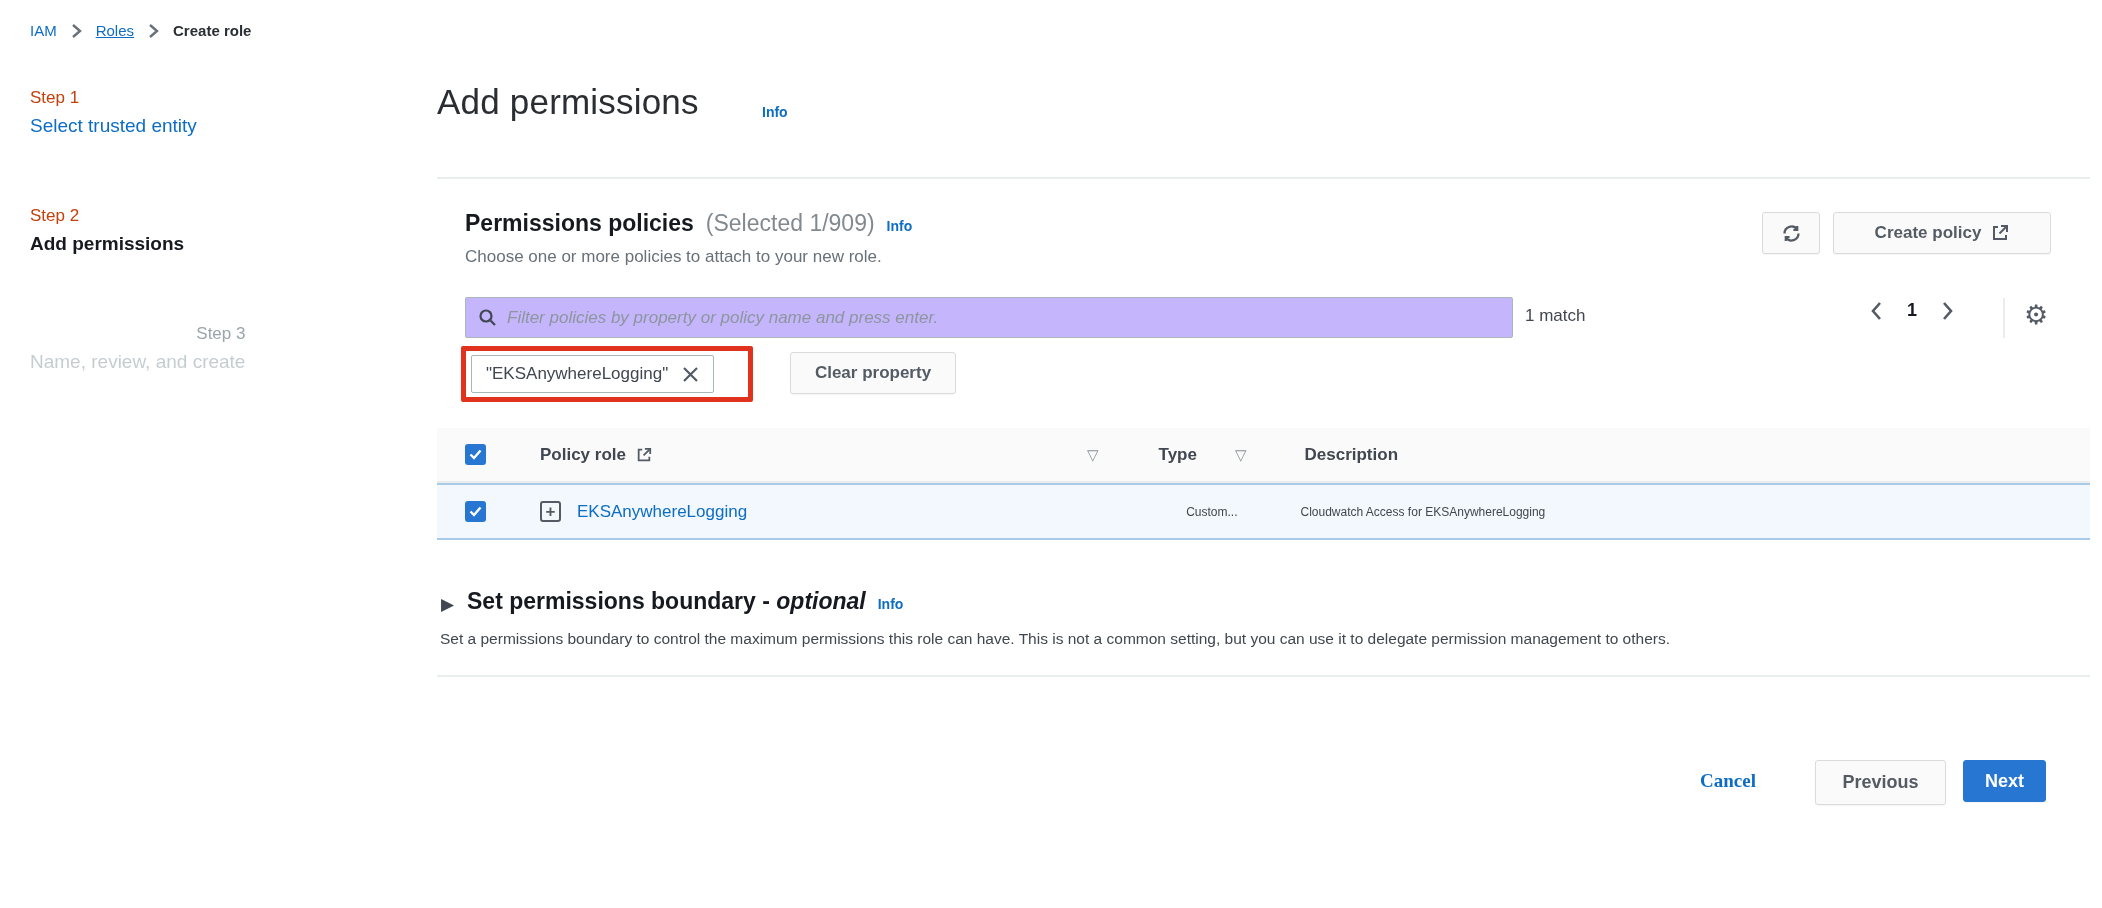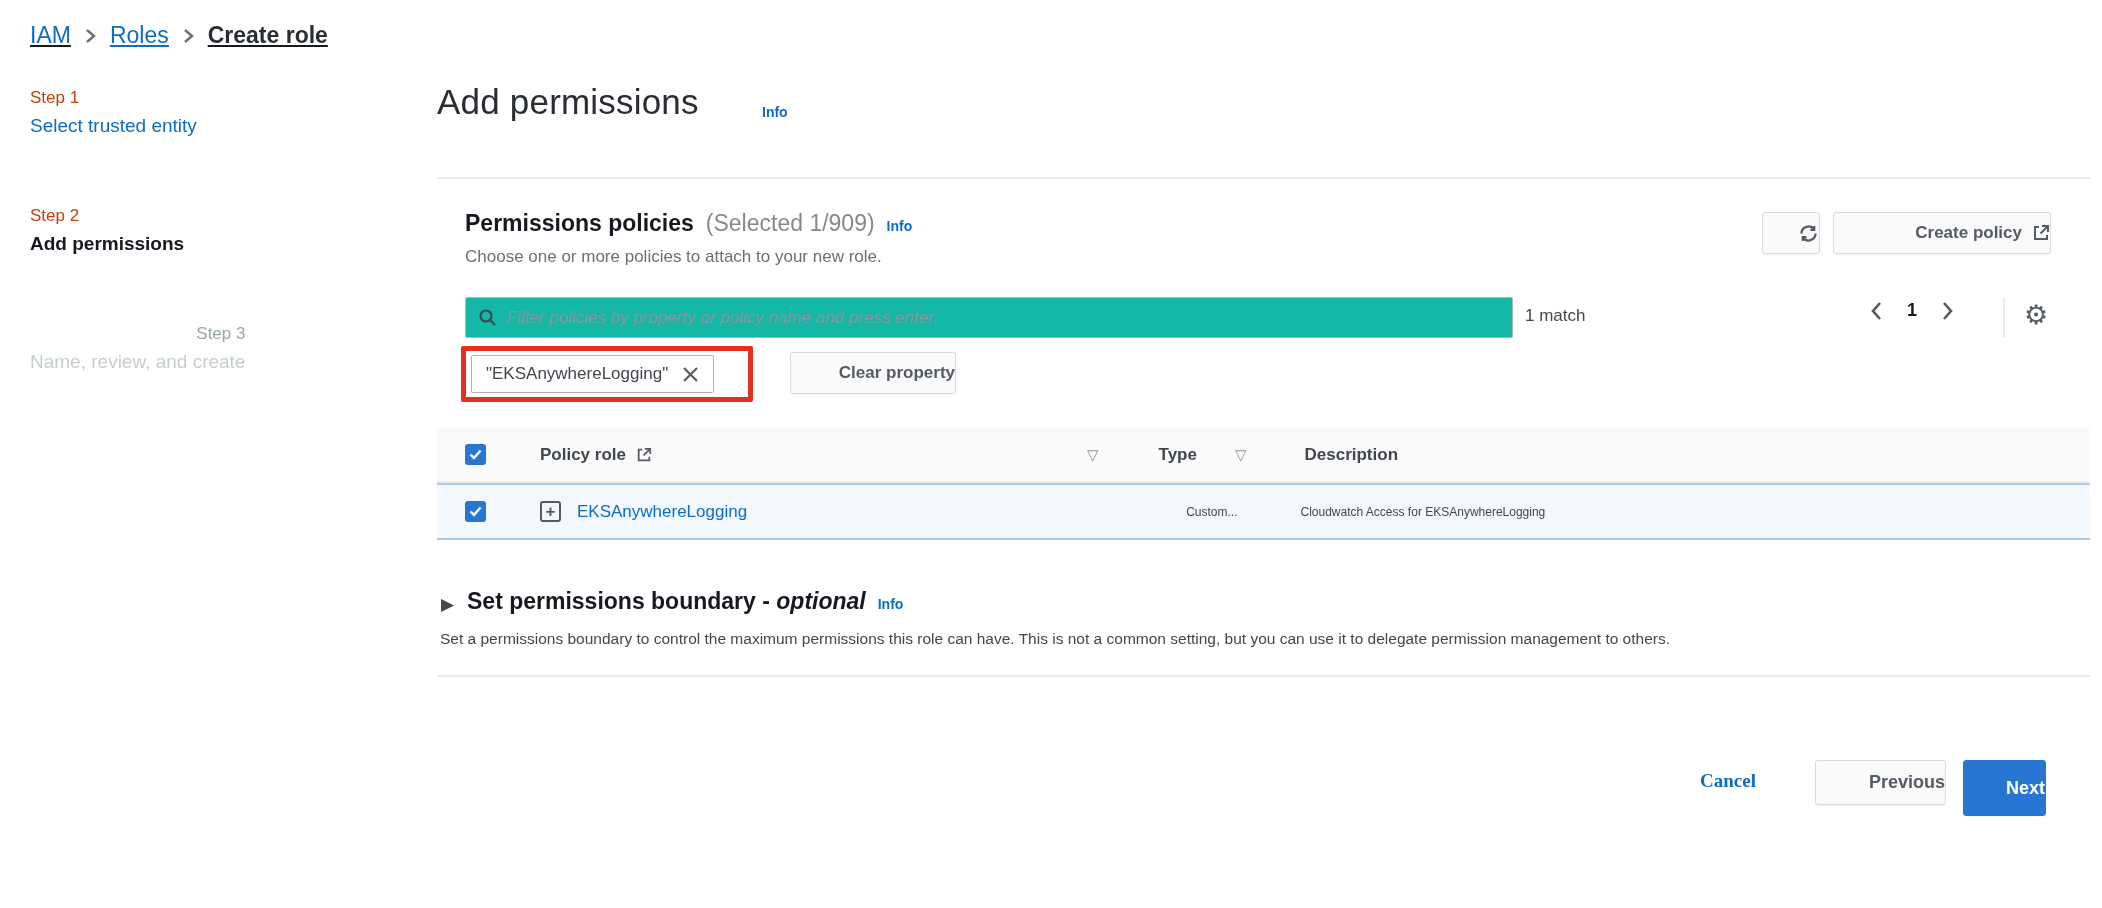--- a/index.html
+++ b/index.html
@@ -8,21 +8,21 @@
     position: relative;
     width: 2102px; height: 908px;
     background: #ffffff;
     font-family: "Liberation Sans", sans-serif;
     color: #16191f;
     overflow: hidden;
   }
   .abs { position: absolute; }
 
   
-  .breadcrumb { top: 22px; left: 30px; display: flex; gap: 14px; font-size: 23px; text-decoration: underline; }
+  .breadcrumb { top: 22px; left: 30px; display: flex; gap: 14px; font-size: 15px; }
   .crumb-link { color: #0d6dc5; text-decoration: none; cursor: pointer; }
   .crumb-link.underlined { text-decoration: underline; }
   .crumb-current { color: #2a2e33; font-weight: bold; }
   .crumb-chev { color: #687078; display:flex; align-items:center; }
 
   
   .step-num { color: #c2410c; font-size: 17px; }
   .step-label-link { color: #0d6dc5; font-size: 19px; cursor: pointer; }
   .step-label-current { color: #16191f; font-size: 19px; font-weight: bold; }
   .step-label-disabled { color: #c6cdd1; font-size: 19px; }
@@ -34,35 +34,35 @@
 
   .divider { background: #eaeded; height: 2px; }
 
   
   .panel-title { font-size: 23px; font-weight: bold; color: #16191f; }
   .panel-count { font-size: 23px; font-weight: 400; color: #828a90; }
   .panel-subtitle { font-size: 17px; color: #687078; }
 
   
   .btn {
-    display: inline-flex; align-items: center; justify-content: flex-end; gap: 10px;
+    display: inline-flex; align-items: center; justify-content: center; gap: 10px;
     background: #fafafa; border: 1px solid #d8dcdc; border-radius: 3px;
     color: #545b64; font-weight: bold; font-size: 17px; cursor: pointer;
     box-shadow: 0 1px 1px rgba(0,0,0,0.04);
     font-family: "Liberation Sans", sans-serif;
   }
   .btn-primary {
     background: #2776d2; border-color: #2776d2; color: #ffffff;
   }
   .link-btn { color: #0d6dc5; font-weight: bold; font-size: 19px; cursor: pointer; background:none; border:none; font-family: Liberation Serif, serif; }
 
   
   .search-box {
     top: 297px; left: 465px; width: 1048px; height: 41px;
-    border: 1px solid #aab7b8; border-radius: 2px; background: #14b8a6;
+    border: 1px solid #aab7b8; border-radius: 2px; background: #c4b5fd;
     display: flex; align-items: center; padding: 0 12px; gap: 10px;
   }
   .search-input {
     border: none; outline: none; flex: 1; font-size: 17px; font-style: italic;
     color: #414750; background: transparent; font-family: "Liberation Sans", sans-serif;
   }
   .search-input::placeholder { color: #8d969c; font-style: italic; }
   .match-count { top: 306px; left: 1525px; font-size: 17px; color: #414750; }
   .pager { top: 300px; left: 1870px; display: flex; align-items: center; gap: 24px; color: #545b64; }
   .pager .page-num { font-size: 18px; font-weight: bold; color: #16191f; }
@@ -111,21 +111,21 @@
 
   
   .boundary-caret { top: 594px; left: 441px; color: #414750; font-size: 17px; cursor: pointer; }
   .boundary-title { top: 588px; left: 467px; font-size: 23px; font-weight: bold; color: #16191f; display:flex; align-items:baseline; gap: 12px; }
   .boundary-optional { font-style: italic; }
   .boundary-desc { top: 630px; left: 440px; font-size: 15.5px; color: #414750; }
 
   
   .footer-cancel { top: 770px; left: 1700px; }
   .footer-prev { top: 760px; left: 1815px; width: 131px; height: 45px; font-size: 18px; }
-  .footer-next { top: 760px; left: 1963px; width: 83px; height: 56px; font-size: 18px; }
+  .footer-next { top: 760px; left: 1963px; width: 83px; height: 42px; font-size: 18px; }
 
   svg { display: block; }
 </style>
 </head>
 <body>
 
 <div class="screen">
 
   <nav class="abs breadcrumb">
     <a class="crumb-link">IAM</a>

